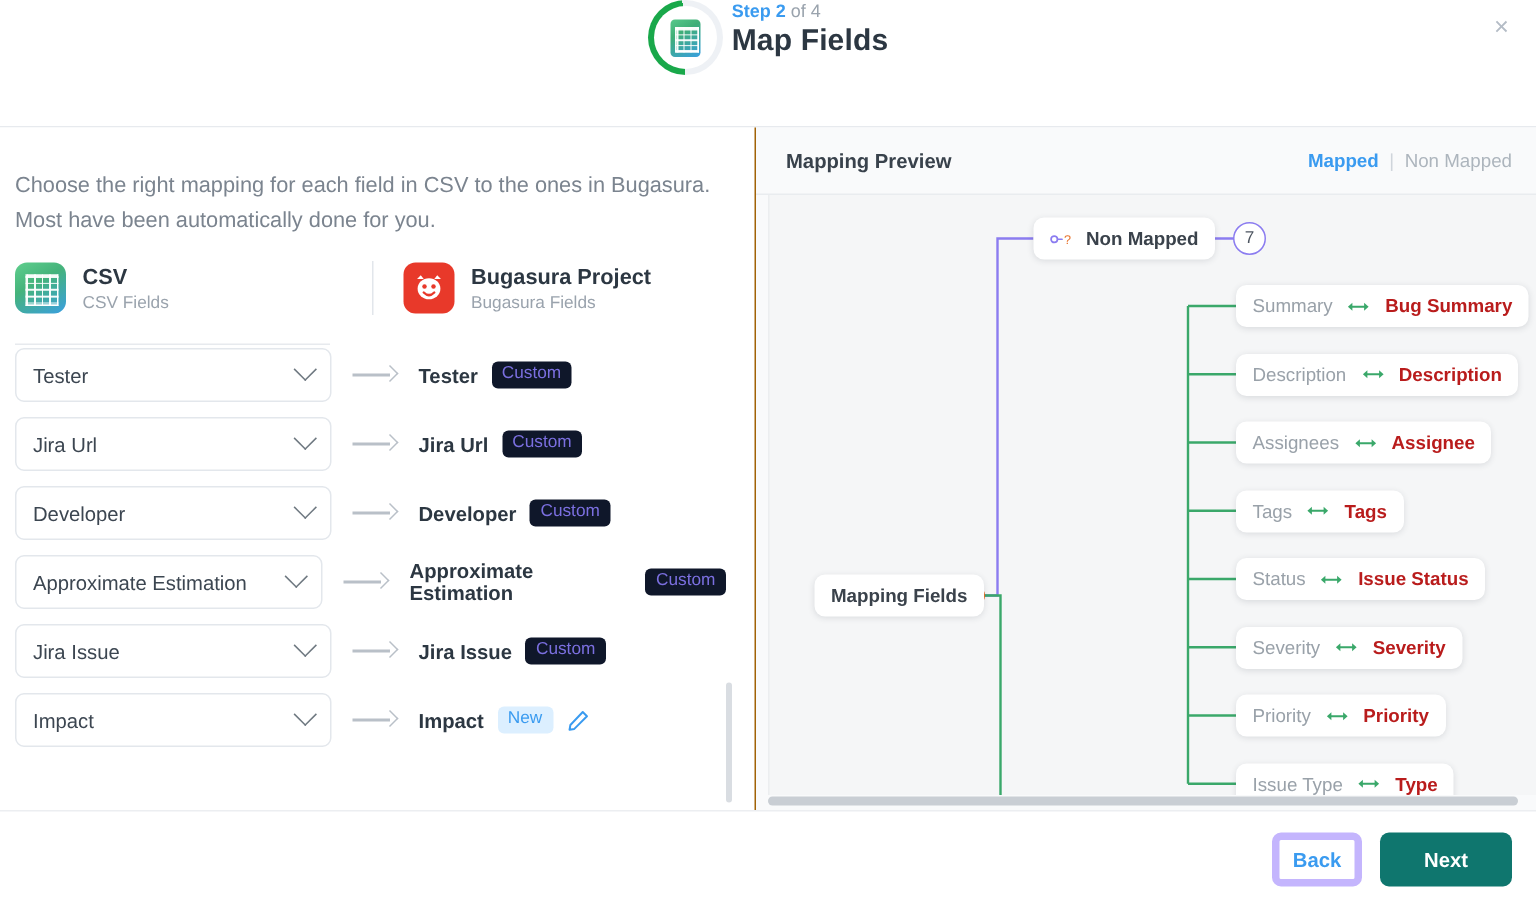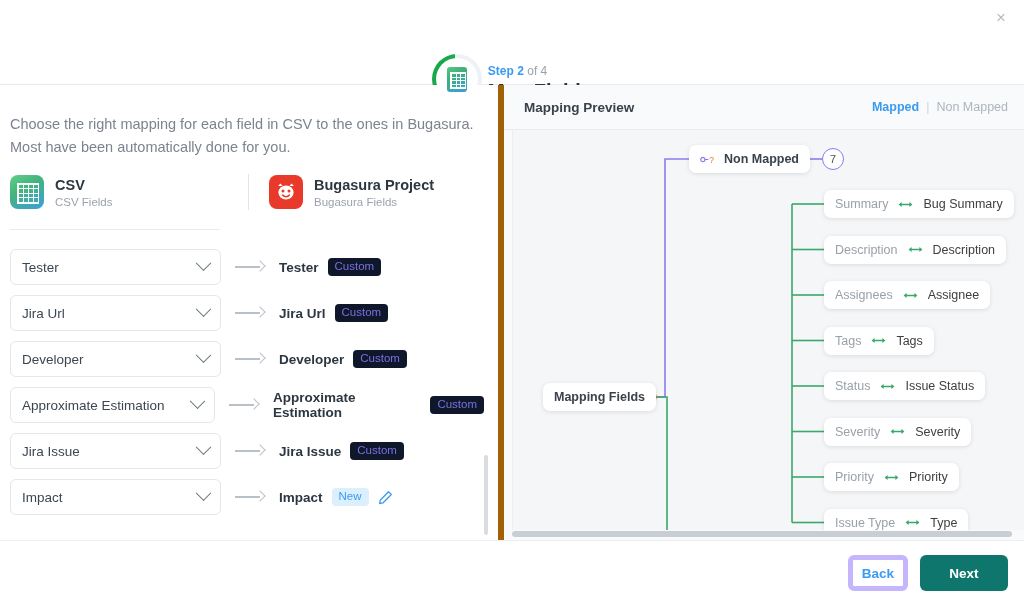--- a/index.html
+++ b/index.html
@@ -19,23 +19,22 @@
   
   .header {
     position: absolute; left: 0; top: 0;
     width: 1024px; height: 85px;
     border-bottom: 1px solid #e7eaee;
     background: #fff;
   }
   .header-center {
     position: absolute; left: 0; top: 0;
     width: 1024px; height: 84px;
-    display: flex; align-items: flex-end; justify-content: center;
+    display: flex; align-items: flex-start; justify-content: center;
     gap: 6px;
-    margin-top: 20px;
   }
   .step-ring {
     position: relative;
     width: 50px; height: 50px; border-radius: 50%;
     background:
       conic-gradient(from 180deg, #19a84a 0deg 175deg, #eef1f5 175deg 360deg);
     display: flex; align-items: center; justify-content: center;
     flex: 0 0 auto;
   }
   .step-ring::after {
@@ -72,21 +71,21 @@
     display: flex; align-items: center; justify-content: center;
     color: #b4bcc6; font-size: 17px; line-height: 1;
     cursor: pointer; user-select: none;
   }
 
   
   .left-panel {
     position: absolute; left: 0; top: 85px;
     width: 504px; height: 455px;
     background: #fff;
-    border-right: 6px solid #a16207;
+    border-right: 1px solid #a16207;
     overflow: hidden;
   }
   .intro {
     position: absolute; left: 10px; top: 28px;
     width: 470px;
     font-size: 14.5px; line-height: 23px; color: #7b848f;
   }
   .source-row {
     position: absolute; left: 10px; top: 82px;
     width: 480px; height: 50px;
@@ -114,21 +113,21 @@
   .src-txt { display: flex; flex-direction: column; gap: 1px; }
   .src-name { font-size: 14.5px; font-weight: 700; color: #2c3742; line-height: 18px; }
   .src-sub { font-size: 11.5px; color: #9aa3ad; line-height: 14px; }
 
   .divider {
     position: absolute; left: 10px; top: 144px;
     width: 210px; height: 1px; background: #e7eaee;
   }
 
   .map-list {
-    position: absolute; left: 0; top: 159px;
+    position: absolute; left: 0; top: 142px;
     width: 484px; height: 300px;
     overflow: hidden;
   }
   .map-row {
     position: relative;
     height: 46px; margin: 0 0 0 10px;
     display: flex; align-items: center;
   }
   .select {
     width: 211px; height: 36px;
@@ -225,21 +224,21 @@
   .nm-label { font-size: 12.5px; font-weight: 700; color: #3a424b; }
   .count-badge {
     position: absolute;
     width: 22px; height: 22px; border-radius: 50%;
     border: 1.4px solid #8b7cf0; background: #fff;
     display: flex; align-items: center; justify-content: center;
     font-size: 11.5px; color: #4d5560; font-weight: 500;
   }
   .node-pair { gap: 9px; }
   .pair-src { font-size: 12.5px; color: #99a1a9; }
-  .pair-tgt { font-size: 12.5px; font-weight: 400; color: #404040; }
+  .pair-tgt { font-size: 12.5px; font-weight: 700; color: #b91c1c; }
   .pair-arrow { width: 17px; height: 9px; flex: 0 0 auto; }
 
   .canvas-hscroll {
     position: absolute; left: 8px; top: 446px;
     width: 500px; height: 6px; border-radius: 3px; background: #c9ced4;
   }
 
   
   .footer {
     position: absolute; left: 0; top: 540px;

